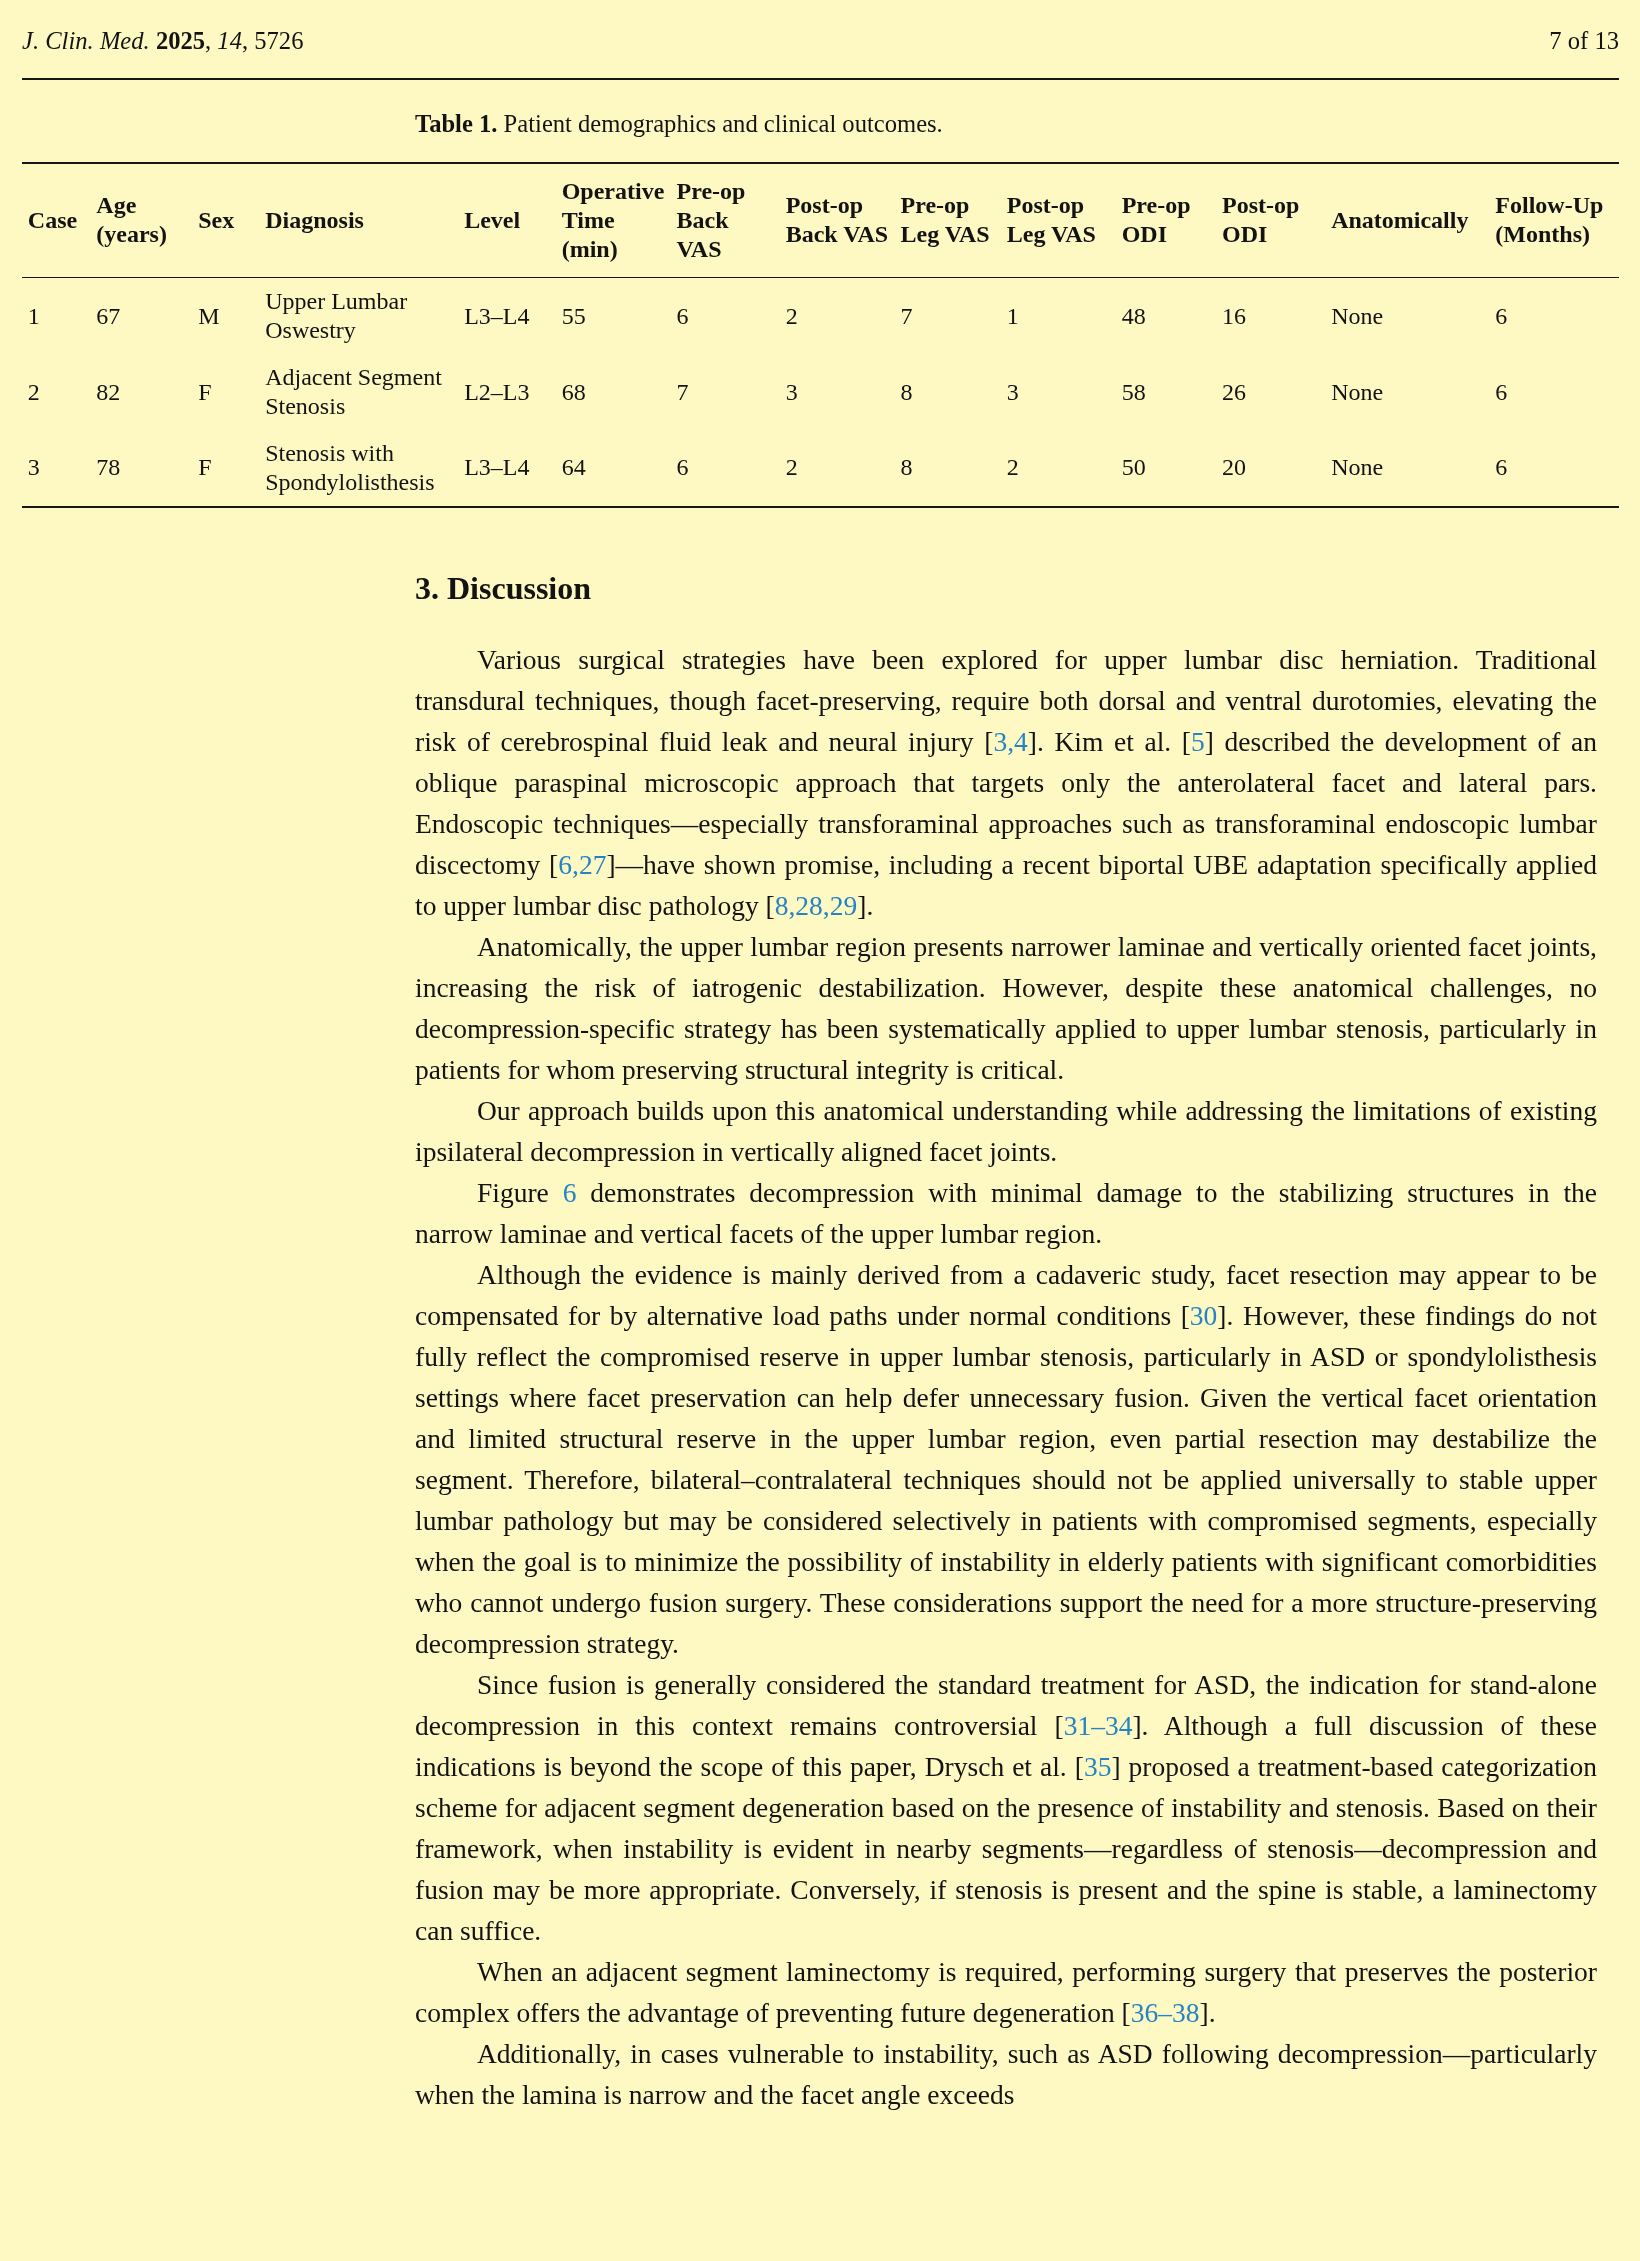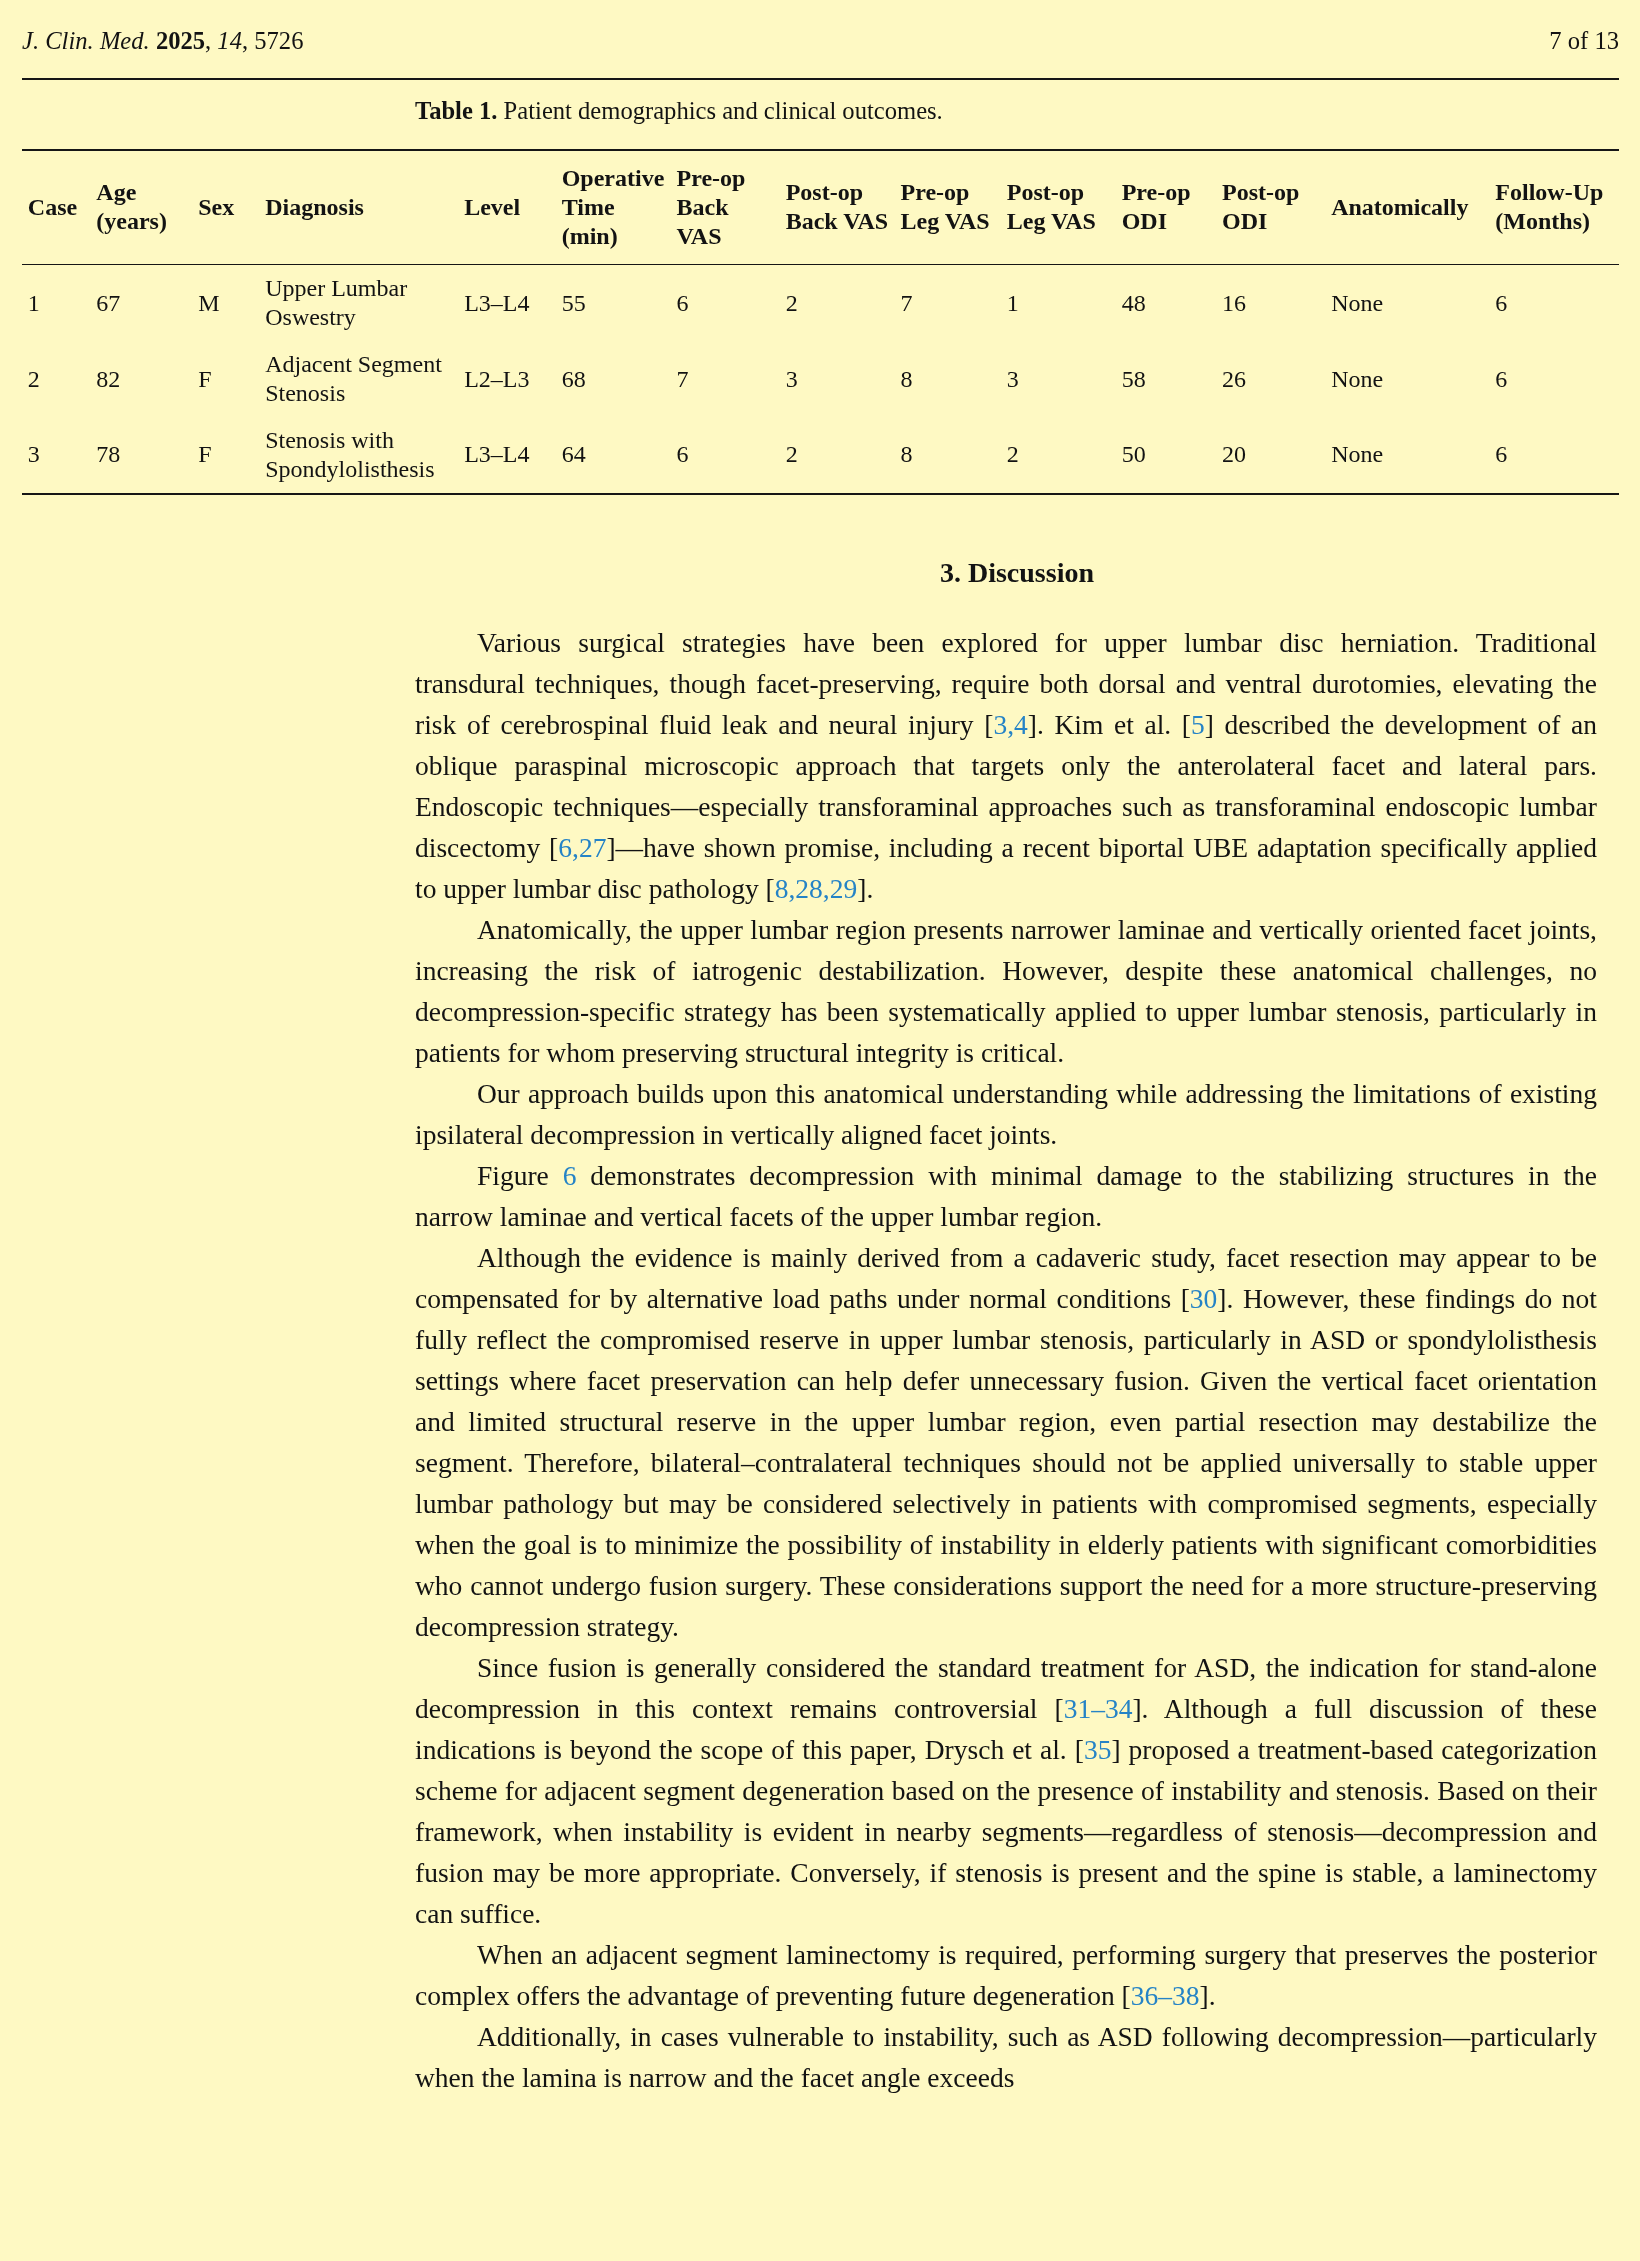--- a/index.html
+++ b/index.html
@@ -17,21 +17,21 @@
   .meta-row {
     display:flex; justify-content:space-between; align-items:baseline;
     font-size:24.6px; line-height:1.2; padding-top:4.3px;
   }
   .meta-left .it { font-style:italic; }
   .meta-left .bd { font-weight:bold; }
   .head-rule { border:none; border-top:2.2px solid #161616; margin:22px 0 0 0; }
 
   
   .caption {
-    margin:16px 0 22px 393px;
+    margin:29px 0 22px 393px;
     font-size:24.6px; line-height:1.25;
   }
   .caption .bd { font-weight:bold; }
 
   
   table.demo {
     width:100%;
     border-collapse:collapse;
     border-top:2.9px solid #161616;
     border-bottom:2.9px solid #161616;
@@ -62,21 +62,21 @@
   table.demo th:nth-child(14), table.demo td:nth-child(14) { width:8.2%; }
 
   .footnote {
     margin:16px 0 0 393px;
     font-size:24px; line-height:1.25;
   }
 
   
   .sec-heading {
     margin:61px 0 16px 393px;
-    font-size:28px; font-weight:bold; line-height:1.2;text-align:center;
+    font-size:32px; font-weight:bold; line-height:1.2;
   }
   .bodytext {
     margin:32px 22px 0 393px;
     font-size:27.5px; line-height:41px;
     text-align:justify;
   }
   .bodytext p { margin:0; text-indent:62px; }
   .cite { color:#2583c6; }
 </style>
 </head>

